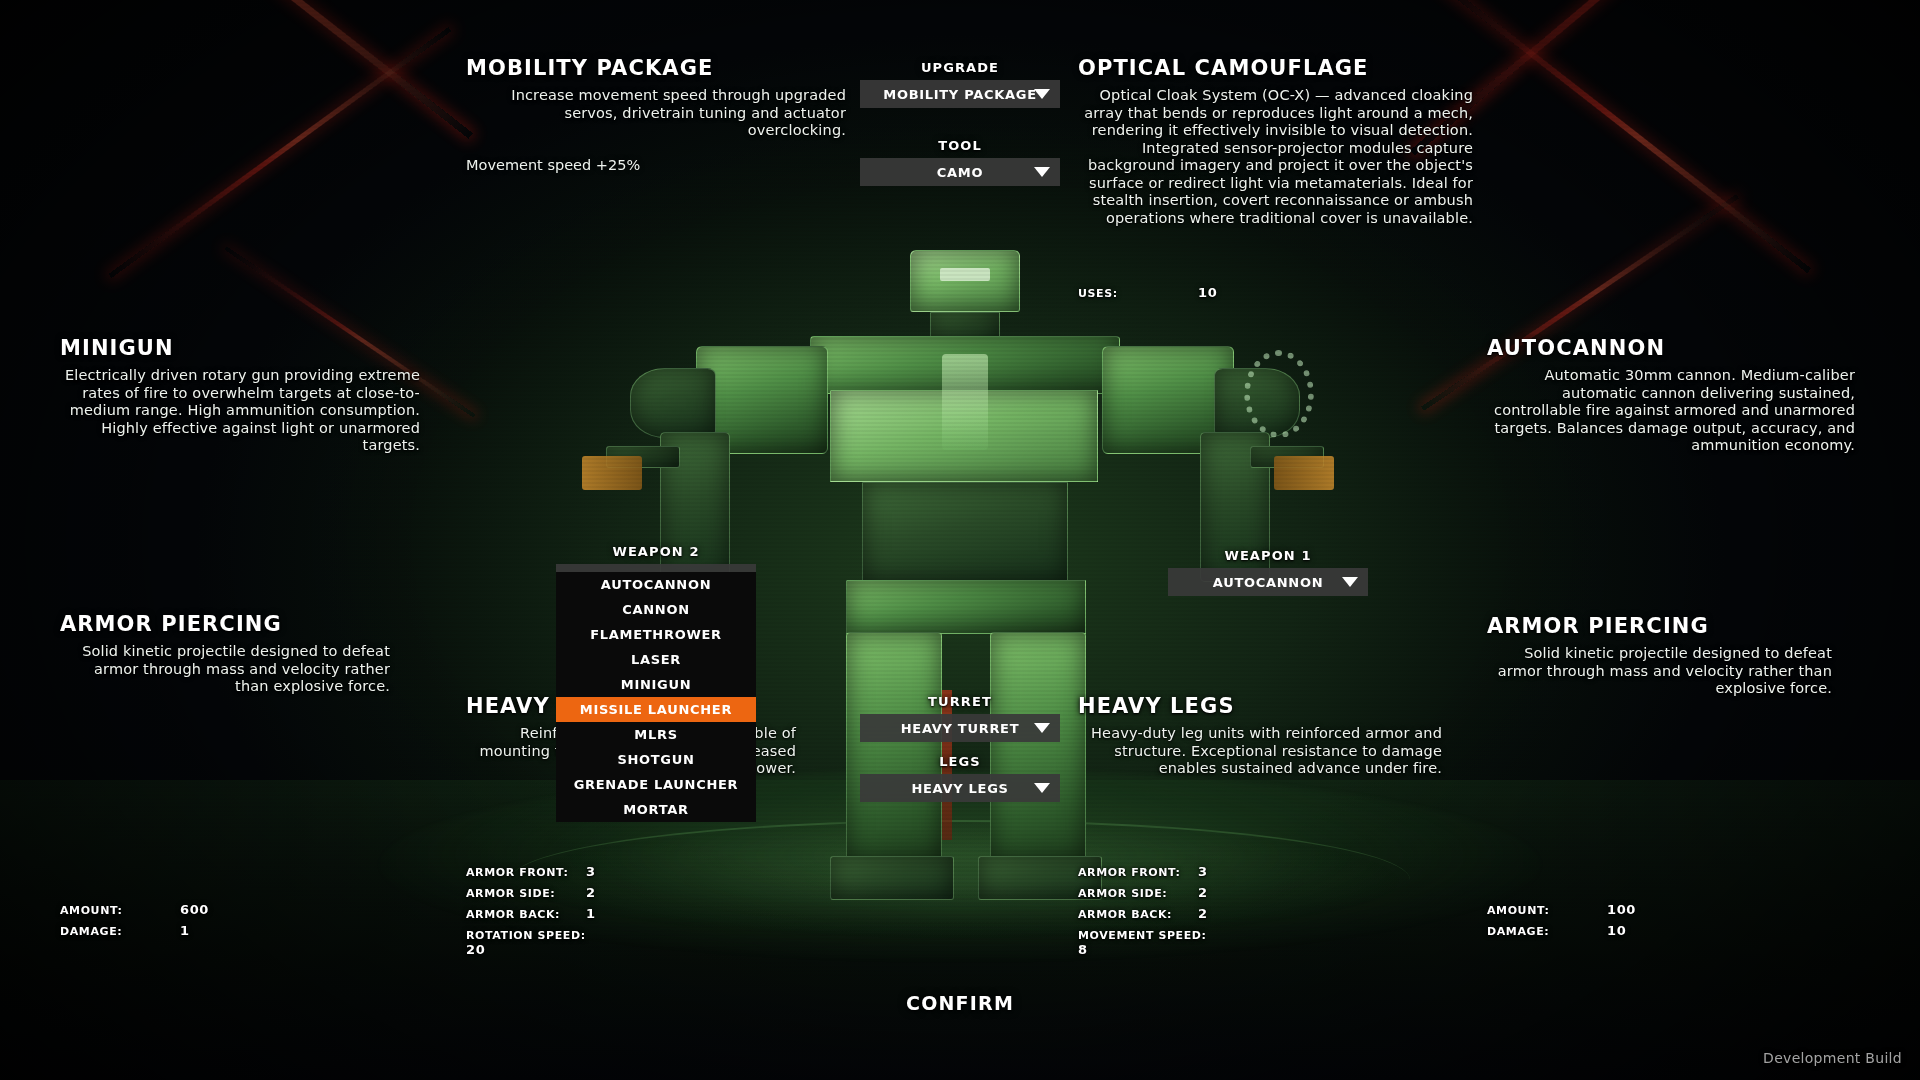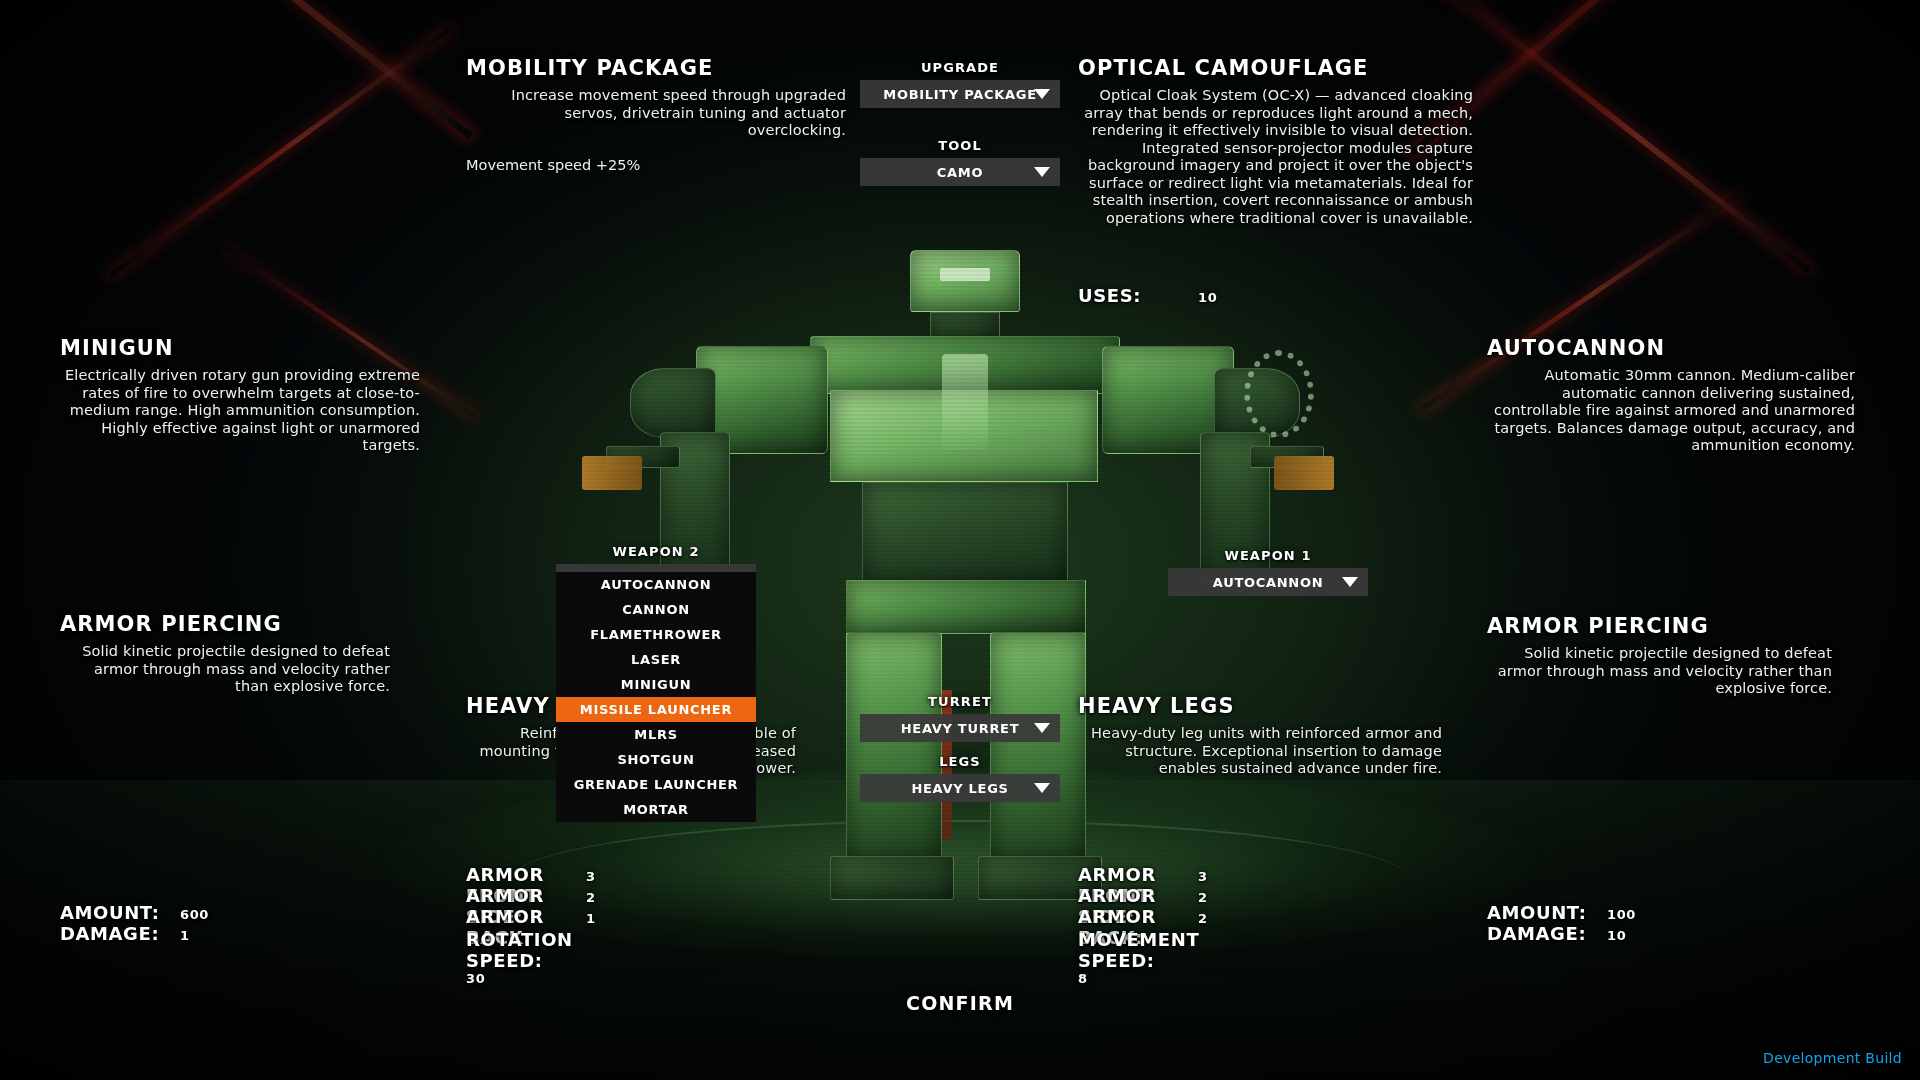--- a/index.html
+++ b/index.html
@@ -132,21 +132,21 @@
   .effect {
     font-family: "DejaVu Sans", sans-serif;
     font-size: 14.5px; color: #eef3ee; margin-top: 17px;
     text-shadow: 0 0 5px rgba(0,0,0,.95);
   }
 
   
   .stats { position:absolute; font-family:"DejaVu Sans", sans-serif; }
   .stat-row { display: flex; align-items: baseline; height: 21px; }
   .stat-label {
-    font-size: 18px; font-weight: 700; color: #ffffff; letter-spacing: .6px;
+    font-size: 11px; font-weight: 700; color: #ffffff; letter-spacing: .6px;
     text-transform: uppercase; text-shadow: 0 0 5px rgba(0,0,0,.95), 0 1px 2px #000;
   }
   .stat-value {
     font-size: 13px; font-weight: 700; color: #ffffff; letter-spacing: .6px;
     text-shadow: 0 0 5px rgba(0,0,0,.95), 0 1px 2px #000;
   }
   .sw-120 { width: 120px; }
   .sw-135 { width: 135px; }
   .gap-top { margin-top: 2px; flex-direction: column; }
 
@@ -203,21 +203,21 @@
     font-family: "DejaVu Sans", sans-serif;
     font-weight: 700; font-size: 19px; letter-spacing: 1.2px;
     color: #ffffff; text-transform: uppercase;
     text-shadow: 0 0 8px rgba(0,0,0,.95), 0 1px 3px #000;
     cursor: pointer;
   }
 
   .build-tag {
     position: absolute; right: 18px; bottom: 14px;
     font-family: "DejaVu Sans", sans-serif;
-    font-size: 14px; color: #0ea5e9; letter-spacing: .3px;
+    font-size: 14px; color: #a3a3a3; letter-spacing: .3px;
     text-shadow: 0 0 5px rgba(0,0,0,.95);
   }
 </style>
 </head>
 <body>
 
 <div id="root">
 
   <div class="bg-base"></div>
   <div class="bg-floor"></div>
@@ -332,27 +332,27 @@
       <div class="stat-row">
         <span class="stat-label sw-120">ARMOR SIDE:</span>
         <span class="stat-value">2</span>
       </div>
       <div class="stat-row">
         <span class="stat-label sw-120">ARMOR BACK:</span>
         <span class="stat-value">1</span>
       </div>
       <div class="stat-row gap-top">
         <span class="stat-label sw-135">ROTATION SPEED:</span>
-        <span class="stat-value">30</span>
+        <span class="stat-value">20</span>
       </div>
     </div>
 
     <div class="panel" style="left:1078px; top:694px; width:370px;">
       <div class="title">HEAVY LEGS</div>
-      <div class="body" style="max-width:364px;">Heavy-duty leg units with reinforced armor and structure. Exceptional insertion to damage enables sustained advance under fire.</div>
+      <div class="body" style="max-width:364px;">Heavy-duty leg units with reinforced armor and structure. Exceptional resistance to damage enables sustained advance under fire.</div>
     </div>
     <div class="stats" style="left:1078px; top:864px;">
       <div class="stat-row">
         <span class="stat-label sw-120">ARMOR FRONT:</span>
         <span class="stat-value">3</span>
       </div>
       <div class="stat-row">
         <span class="stat-label sw-120">ARMOR SIDE:</span>
         <span class="stat-value">2</span>
       </div>

